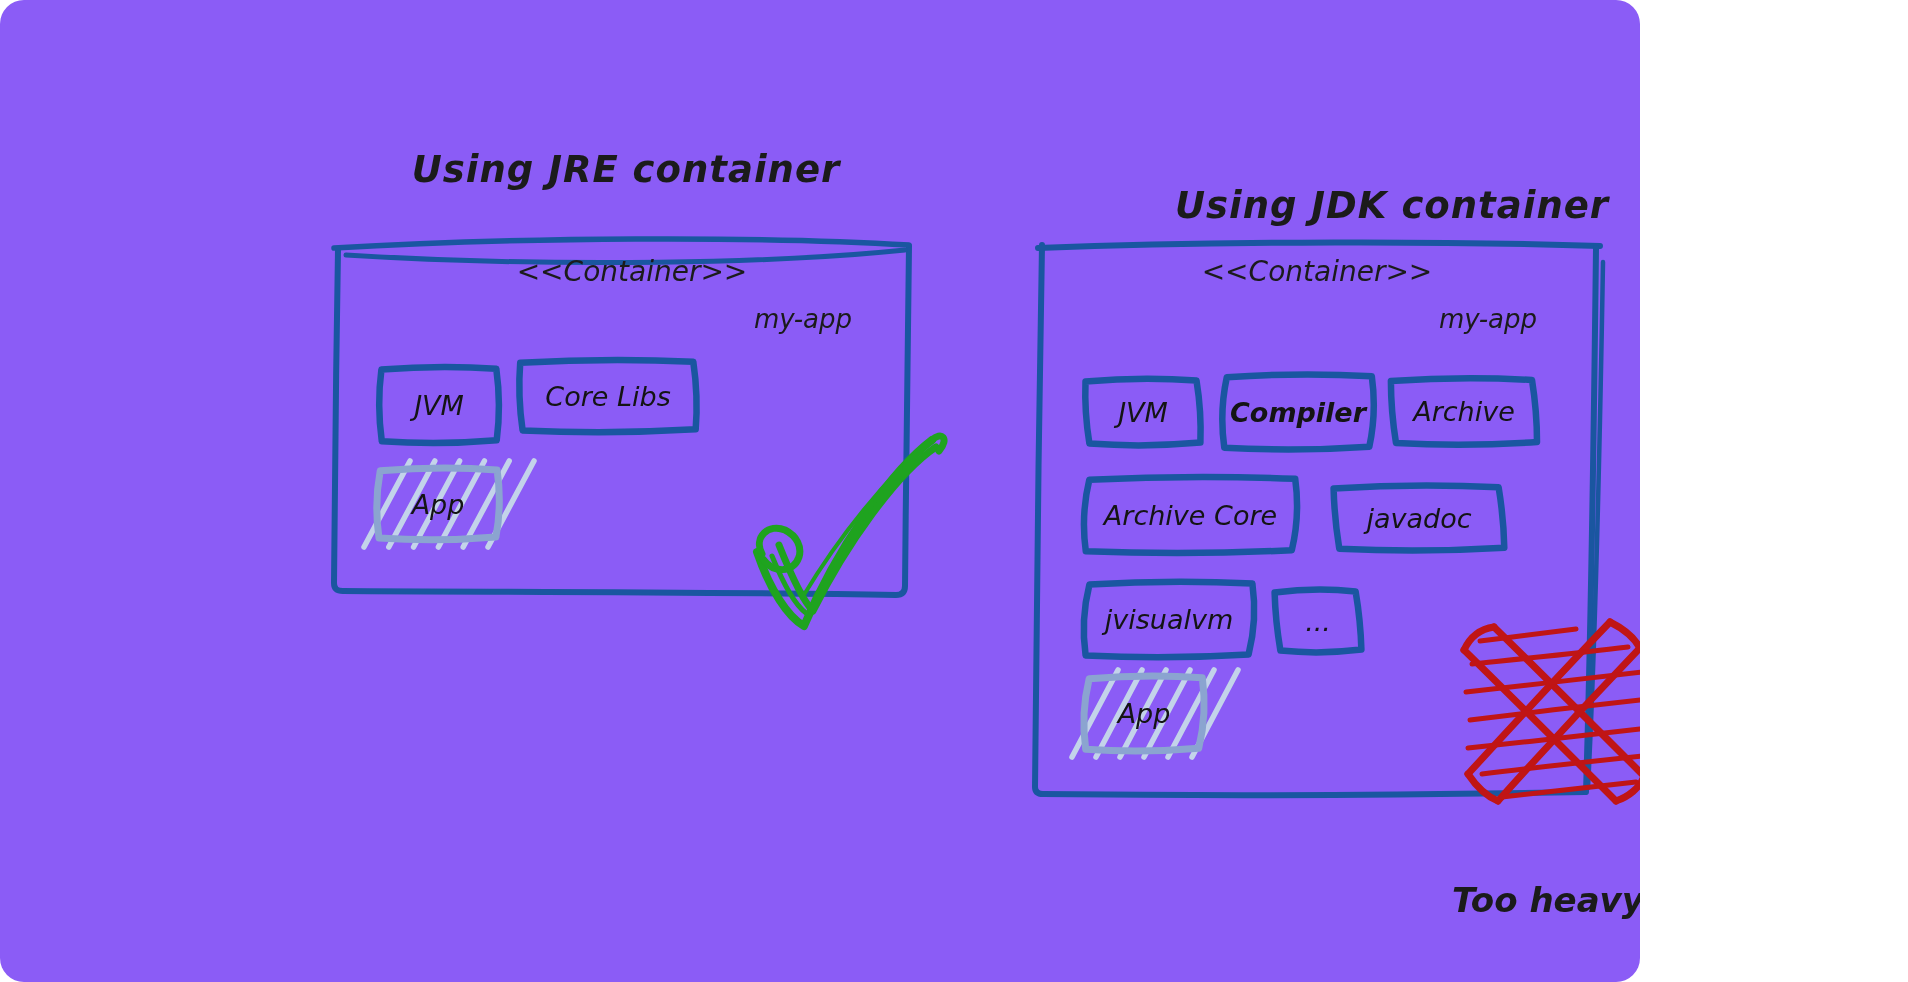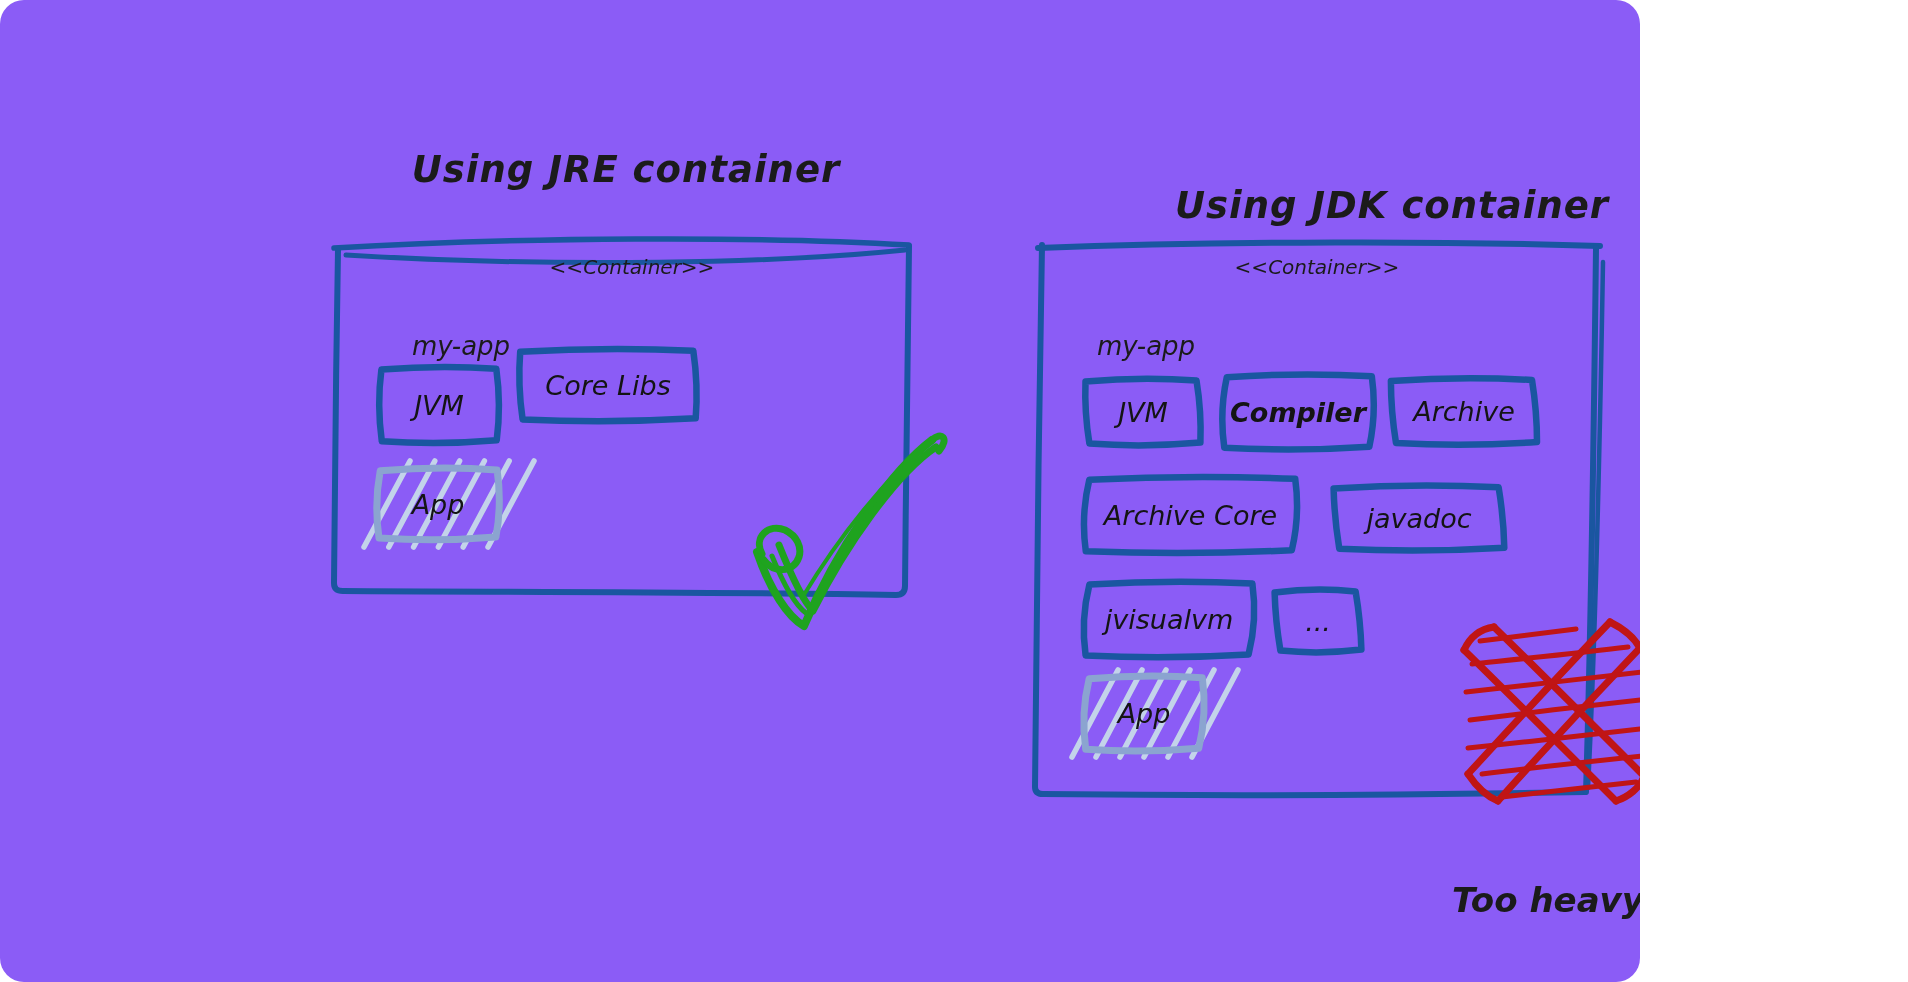--- a/index.html
+++ b/index.html
@@ -1,22 +1,22 @@
 <!DOCTYPE html>
 <html><head>
 <meta charset="utf-8">
 <style>
   html,body{margin:0;padding:0;background:#ffffff;}
   .page{position:relative;width:1640px;height:982px;background:#8b5cf6;overflow:hidden;
         font-family:"DejaVu Sans",sans-serif;border-radius:24px;}
   .ink{position:absolute;left:0;top:0;z-index:1;pointer-events:none;}
   .txt{position:absolute;z-index:3;font-style:italic;color:#1b1b1b;white-space:nowrap;}
   .title{font-size:37px;font-weight:bold;width:440px;text-align:center;letter-spacing:1px;}
-  .stereo{font-size:20px;width:440px;text-align:center;}
-  .cname{font-size:26px;width:440px;text-align:left;margin-top:27px;}
+  .stereo{font-size:28px;width:440px;text-align:center;}
+  .cname{font-size:26px;width:440px;text-align:right;}
   .sbox{position:absolute;z-index:2;}
   .sbox .lbl{position:absolute;inset:0;display:flex;align-items:center;justify-content:center;
              font-size:27px;font-style:italic;color:#141414;z-index:2;white-space:nowrap;}
   .verdict{font-size:34px;font-weight:bold;width:260px;text-align:center;}
 </style>
 </head>
 <body>
 
 <div class="page">
 
@@ -67,21 +67,21 @@
     <div class="txt title" style="left:406px;top:148px;">Using JRE container</div>
     <div class="txt stereo" style="left:412px;top:255px;">&lt;&lt;Container&gt;&gt;</div>
     <div class="txt cname" style="left:412px;top:304px;">my-app</div>
 
     <div class="sbox" style="left:378px;top:366px;width:122px;height:78px;">
         <svg width="146" height="102" style="position: absolute; left: -12px; top: -12px; overflow: visible; pointer-events: none; z-index: 1;">
           <path d="M 15.4 15.6 Q 73.4 10.7 130.3 14.7 Q 135.3 51.0 130.7 86.3 Q 72.8 91.2 15.8 87.2 Q 10.8 51.0 15.4 15.6 Z" fill="none" stroke="#1a56a0" stroke-width="6.5" stroke-linejoin="round" stroke-linecap="round"></path>
         </svg>
       <span class="lbl">JVM</span>
     </div>
-    <div class="sbox" style="left:518px;top:347px;width:180px;height:76px;">
+    <div class="sbox" style="left:518px;top:358px;width:180px;height:76px;">
         <svg width="204" height="100" style="position: absolute; left: -12px; top: -12px; overflow: visible; pointer-events: none; z-index: 1;">
           <path d="M 14.2 16.8 Q 101.2 11.8 187.3 15.7 Q 192.3 50.0 189.7 83.3 Q 102.6 88.4 16.6 84.4 Q 11.6 50.0 14.2 16.8 Z" fill="none" stroke="#1a56a0" stroke-width="6.5" stroke-linejoin="round" stroke-linecap="round"></path>
         </svg>
       <span class="lbl">Core Libs</span>
     </div>
     <div class="sbox app" style="left:376px;top:468px;width:124px;height:72px;">
         <svg width="148" height="96" style="position: absolute; left: -12px; top: -12px; overflow: visible; pointer-events: none; z-index: 1;">
           <line x1="0" y1="91" x2="46" y2="5" stroke="#c3d3ea" stroke-width="5.5" stroke-linecap="round"></line>
           <line x1="24.8" y1="91" x2="70.8" y2="5" stroke="#c3d3ea" stroke-width="5.5" stroke-linecap="round"></line>
           <line x1="49.6" y1="91" x2="95.6" y2="5" stroke="#c3d3ea" stroke-width="5.5" stroke-linecap="round"></line>

